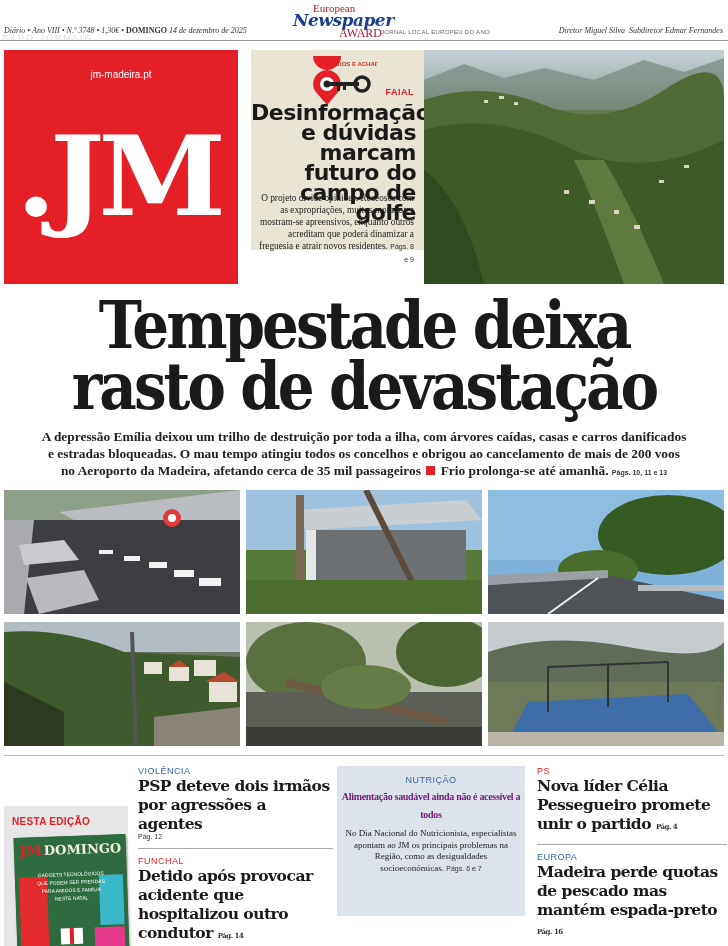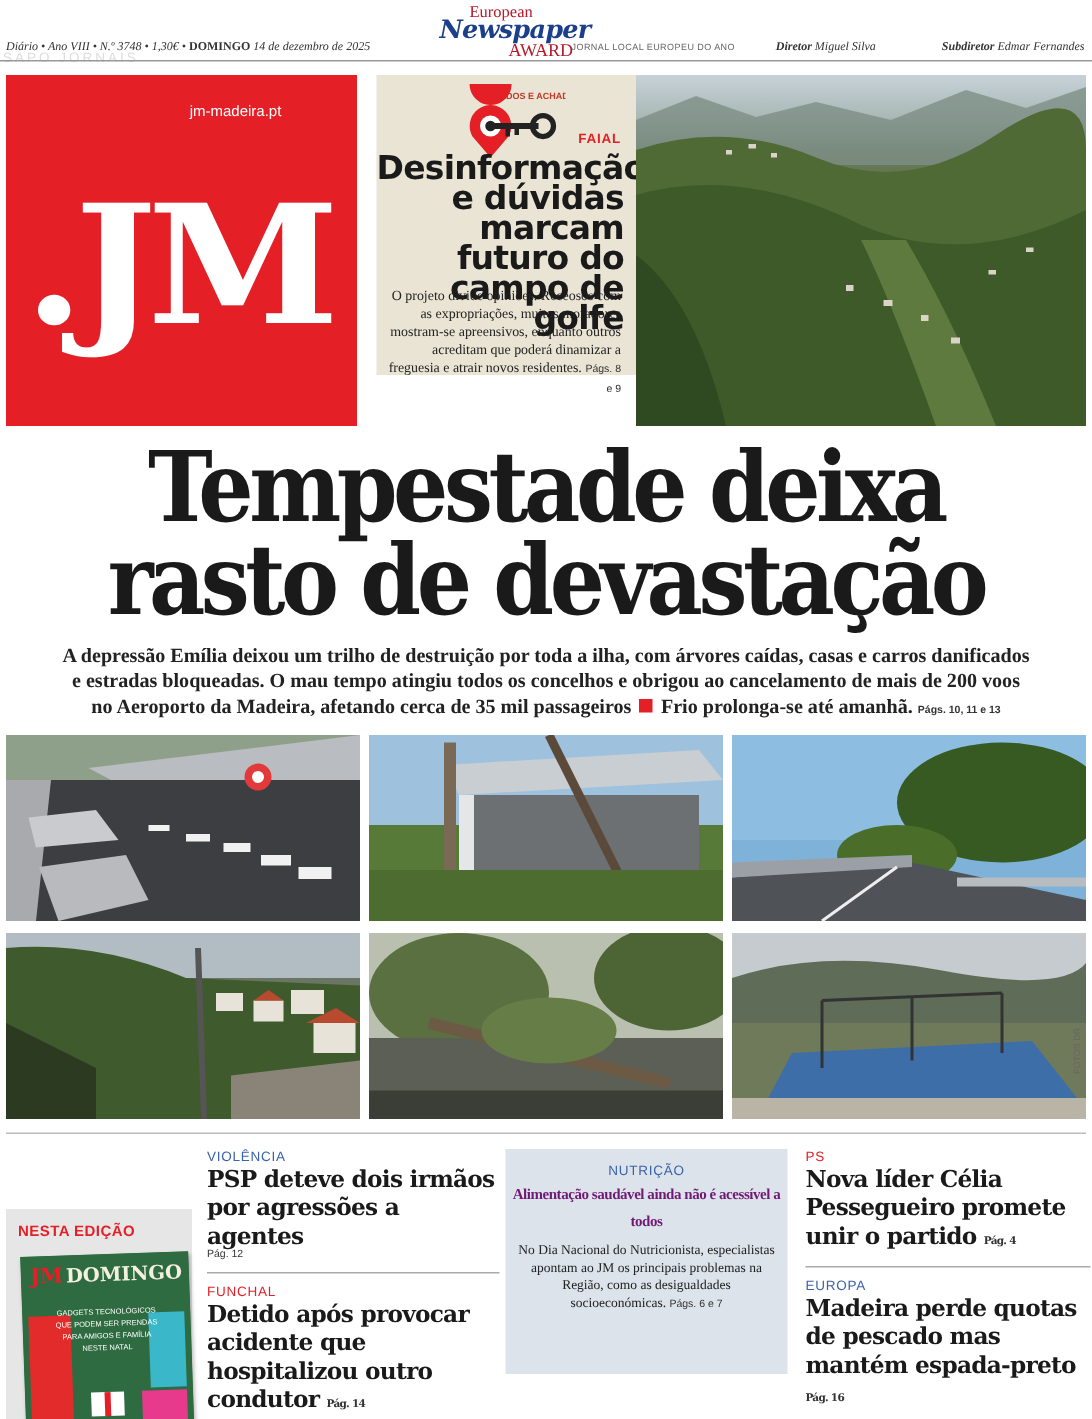--- a/index.html
+++ b/index.html
@@ -9,25 +9,25 @@
   .masthead { position:absolute; left:0; top:0; width:728px; height:42px; }
   .mh-left { position:absolute; left:4px; top:26px; font-family:"Liberation Serif", serif; font-style:italic; font-size:8px; color:#333; white-space:nowrap; }
   .mh-left b { font-style:normal; font-weight:bold; }
   .mh-watermark { position:absolute; left:2px; top:33px; font-size:9px; color:#ddd; letter-spacing:2px; font-family:"Liberation Sans", sans-serif; }
   .mh-award { position:absolute; left:293px; top:2px; width:220px; height:40px; }
   .aw-european { position:absolute; left:20px; top:0; font-family:"Liberation Serif", serif; color:#b5192a; font-size:11px; }
   .aw-newspaper { position:absolute; left:0; top:8px; font-family:"DejaVu Serif", serif; font-weight:bold; font-style:italic; color:#1c3f8c; font-size:17px; letter-spacing:-0.5px; }
   .aw-award { position:absolute; left:46px; top:24px; font-family:"Liberation Serif", serif; color:#b5192a; font-size:12px; }
   .aw-tag { position:absolute; left:88px; top:27px; font-size:6px; color:#666; letter-spacing:0.3px; white-space:nowrap; }
   .mh-right { position:absolute; right:5px; top:26px; font-family:"Liberation Serif", serif; font-style:italic; font-size:8px; color:#333; white-space:nowrap; }
-  .mh-right b { font-weight:bold;margin-left:40px; }
+  .mh-right b { font-weight:normal; }
   .mh-rule { position:absolute; left:0; top:40px; width:728px; height:1px; background:#999; }
 
   
-  .logo { position:absolute; left:4px; top:50px; width:234px; height:234px; background:#e41f26;padding-left:36px; }
+  .logo { position:absolute; left:4px; top:50px; width:234px; height:234px; background:#e41f26; }
   .logo-url { position:absolute; top:19px; width:100%; text-align:center; color:#fff; font-size:10px; }
   .logo-jm { position:absolute; left:12px; top:72px; font-family:"DejaVu Serif", serif; font-weight:bold; color:#fff; font-size:110px; letter-spacing:-6px; line-height:1; transform:scaleX(1.05); transform-origin:left; }
 
   
   .faial { position:absolute; left:251px; top:50px; width:173px; height:200px; background:#e9e4d3; padding:0 6px; }
   .pin { position:absolute; left:56px; top:6px; width:70px; height:50px; }
   .faial-cat { position:absolute; right:10px; top:37px; color:#e41f26; font-size:9px; font-weight:bold; letter-spacing:0.5px; }
   .faial-title { position:absolute; right:8px; top:53px; width:165px; text-align:right; font-weight:bold; font-size:22px; line-height:20px; color:#1a1a1a; font-family:"DejaVu Sans", sans-serif; letter-spacing:-0.5px; }
   .faial-text { position:absolute; right:10px; top:142px; width:160px; text-align:right; font-family:"Liberation Serif", serif; font-size:9.3px; line-height:12px; color:#222; }
   .pg { font-family:"Liberation Sans", sans-serif; font-size:7px; color:#333; }

